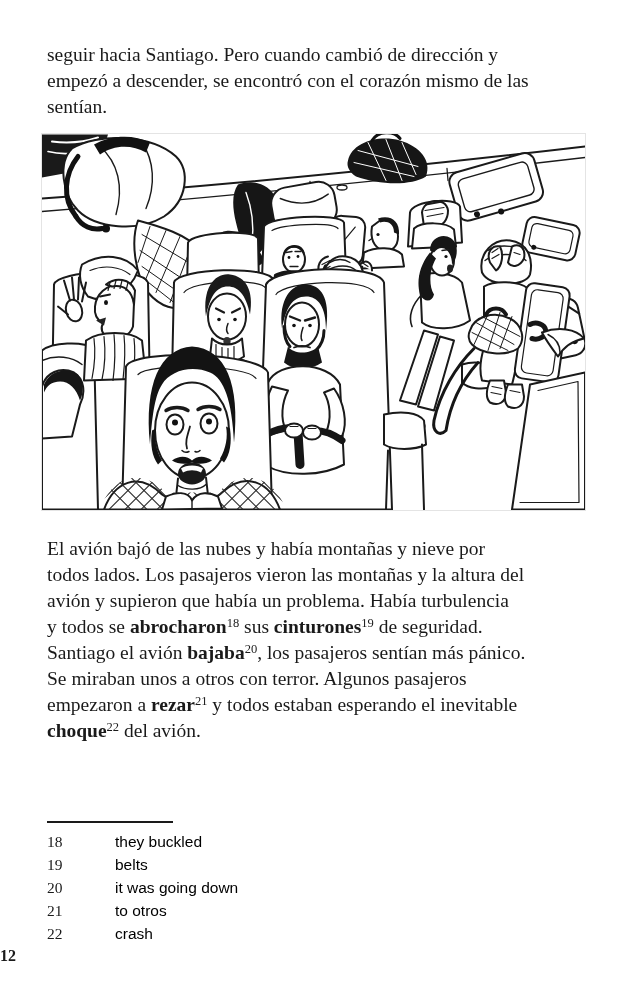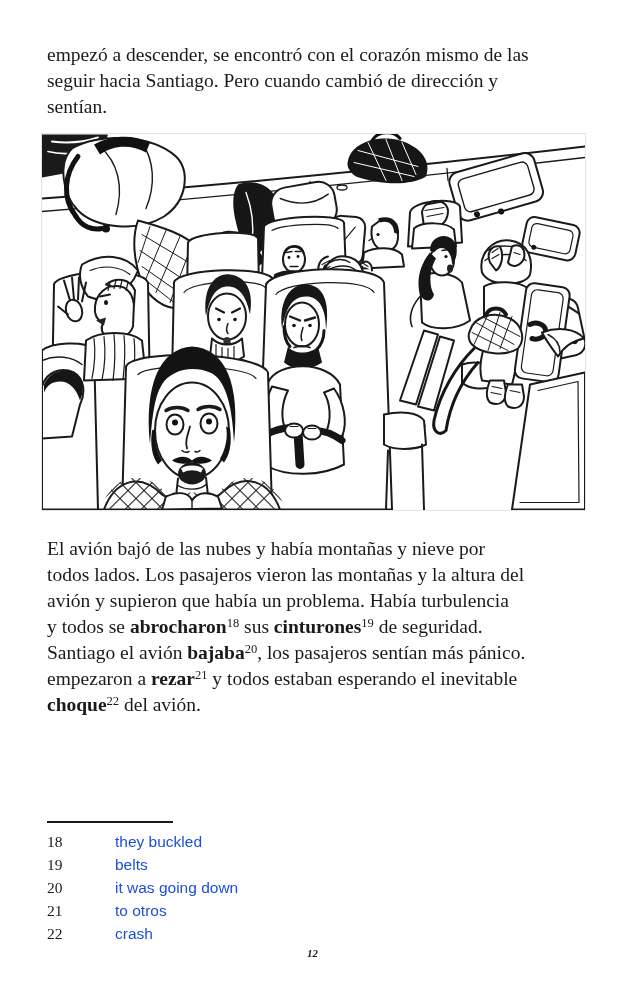--- a/index.html
+++ b/index.html
@@ -14,33 +14,33 @@
   sup { font-size:12.5px; line-height:0; vertical-align:6px; }
 
   figure.illus { position:absolute; left:41px; top:133px; width:543px; height:376px; margin:0;
                  border:1px solid #e4e4e4; box-sizing:content-box; background:#fff; }
   figure.illus svg { display:block; width:543px; height:376px; }
 
   .fnrule { position:absolute; left:47px; top:821px; width:126px; height:2px; background:#1a1a1a; }
   .footnotes { position:absolute; left:47px; top:830px; width:420px; }
   .fnrow { display:flex; align-items:baseline; line-height:23px; }
   .fn-num  { width:68px; font-family:"Liberation Serif", serif; font-size:15.5px; }
-  .fn-text { font-family:"Liberation Sans", sans-serif; font-size:15.5px; color:#1d4ed8; }
-
-  .pagenum { position:absolute; top:947px; left:0; width:625px; text-align:center;
-             font-size:11px; font-weight:bold;font-style:italic; }
+  .fn-text { font-family:"Liberation Sans", sans-serif; font-size:15.5px; color:#000000; }
+
+  .pagenum { position:absolute; top:947px; left:0; width:625px; text-align:left;
+             font-size:16px; font-weight:bold; }
 </style>
 </head>
 <body>
 
 <div class="page">
 
   <div id="para-top" class="para">
+      <div class="line"><span>seguir hacia Santiago. Pero cuando cambió de dirección y</span></div>
       <div class="line"><span>empezó a descender, se encontró con el corazón mismo de las</span></div>
-      <div class="line"><span>seguir hacia Santiago. Pero cuando cambió de dirección y</span></div>
       <div class="line"><span>sentían.</span></div>
     </div>
 
   <figure class="illus">
     <svg viewBox="0 0 543 375" xmlns="http://www.w3.org/2000/svg">
       <g stroke="#1a1a1a" stroke-width="2" fill="none" stroke-linecap="round" stroke-linejoin="round">
 
         <g>
           <path d="M0,0 L66,0 C60,20 44,34 22,39 L0,43 Z" fill="#1a1a1a" stroke="none"></path>
           <path d="M10,7 C26,9 44,7 56,3" stroke="#ffffff" stroke-width="2"></path>
@@ -381,20 +381,21 @@
       </defs>
     </svg>
   </figure>
 
   <div id="para-main" class="para">
       <div class="line"><span>El avión bajó de las nubes y había montañas y nieve por</span></div>
       <div class="line"><span>todos lados. Los pasajeros vieron las montañas y la altura del</span></div>
       <div class="line"><span>avión y supieron que había un problema. Había turbulencia</span></div>
       <div class="line"><span>y todos se </span><span class="b">abrocharon</span><sup>18</sup><span> sus </span><span class="b">cinturones</span><sup>19</sup><span> de seguridad.</span></div>
       <div class="line"><span>Santiago el avión </span><span class="b">bajaba</span><sup>20</sup><span>, los pasajeros sentían más pánico.</span></div>
+      <div class="line"><span>Se miraban unos a otros con terror. Algunos pasajeros</span></div>
       <div class="line"><span>empezaron a </span><span class="b">rezar</span><sup>21</sup><span> y todos estaban esperando el inevitable</span></div>
       <div class="line"><span class="b">choque</span><sup>22</sup><span> del avión.</span></div>
     </div>
 
   <div class="fnrule"></div>
 
   <div class="footnotes">
       <div class="fnrow">
         <span class="fn-num">18</span>
         <span class="fn-text">they buckled</span>

